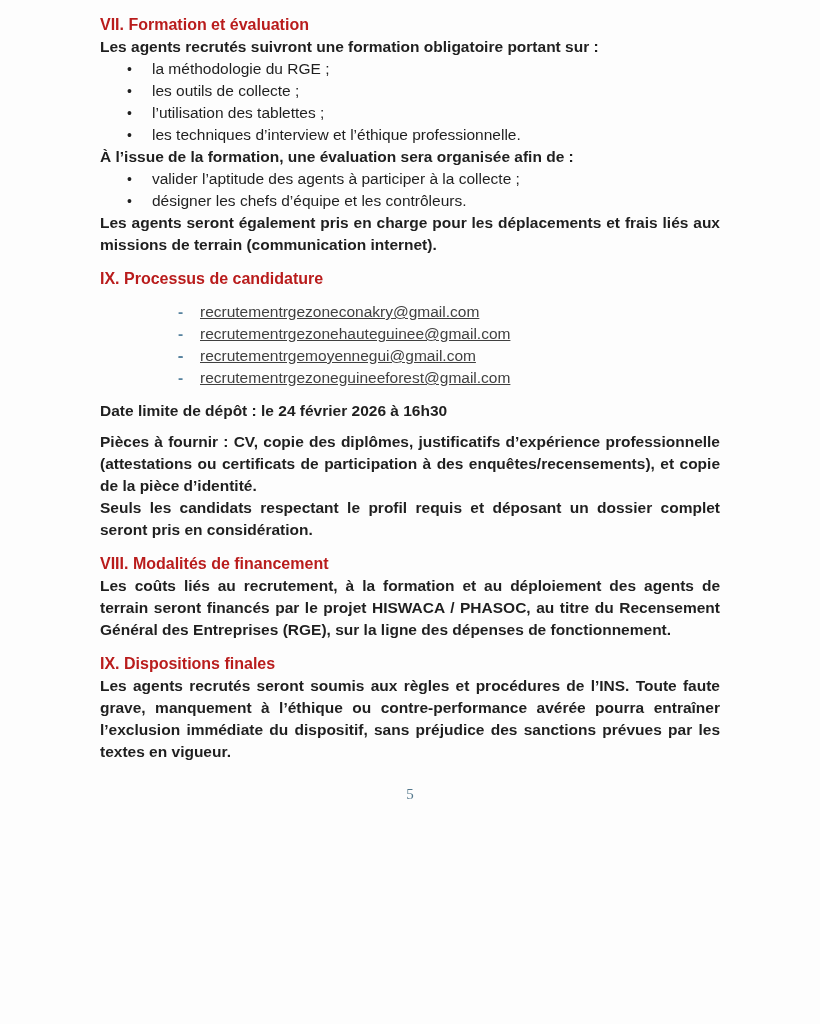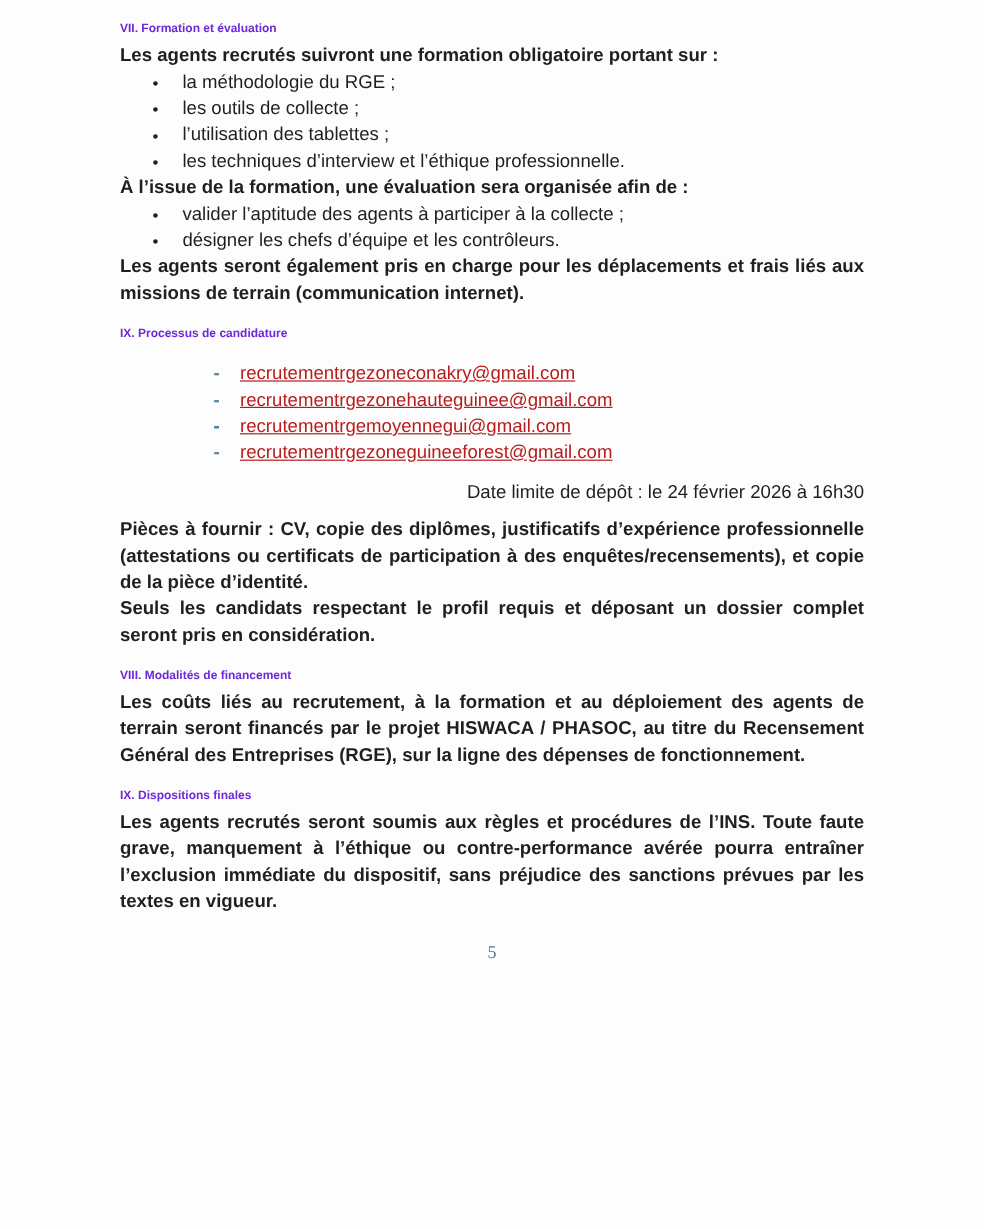--- a/index.html
+++ b/index.html
@@ -14,24 +14,24 @@
   }
   .content {
     position: absolute;
     left: 100px;
     right: 100px;
     top: 14px;
     font-size: 15.5px;
     line-height: 22px;
   }
   h2.sec {
-    font-size: 10px;
+    font-size: 16px;
     line-height: 22px;
     font-weight: bold;
-    color: #6d28d9;
+    color: #b91c1c;
     margin: 12px 0 0 0;
   }
   h2.sec.first { margin-top: 0; }
   p { margin: 0; font-weight: bold; }
   p.just { text-align: justify; }
   p.gap-top { margin-top: 9px; }
   ul.bullets, ul.emails { list-style: none; margin: 0; padding: 0; }
   ul.bullets li {
     position: relative;
     padding-left: 52px;
@@ -49,25 +49,25 @@
     line-height: 22px;
   }
   ul.emails .dash {
     position: absolute;
     left: 78px;
     top: 0;
     color: #57839f;
     font-weight: bold;
   }
   a.email {
-    color: #b91c1c;
+    color: #404040;
     text-decoration: underline;
     cursor: pointer;
   }
-  .deadline { font-weight: normal; margin-top: 10px; text-align: right; }
+  .deadline { font-weight: bold; margin-top: 10px; }
   .pagenum {
     margin-top: 20px;
     text-align: center;
     font-family: "Liberation Serif", serif;
     font-size: 15px;
     color: #54788c;
   }
 </style>
 </head>
 <body>

